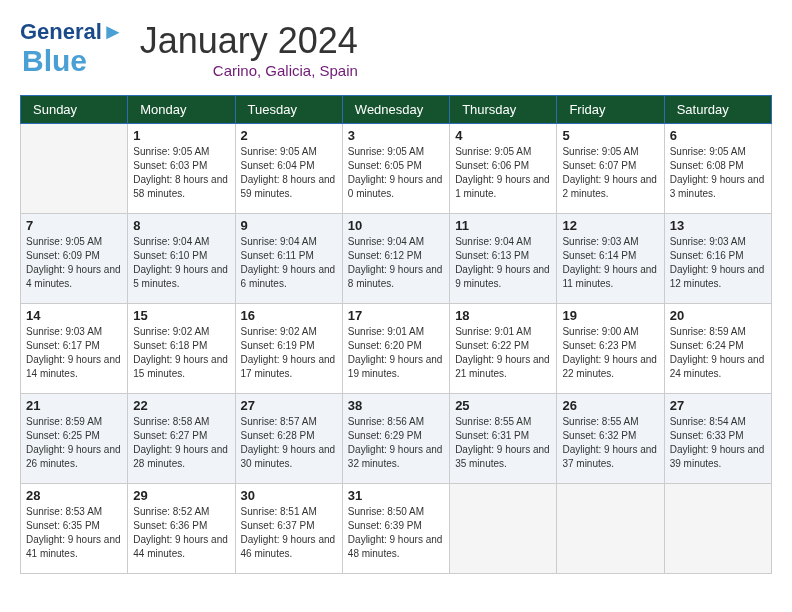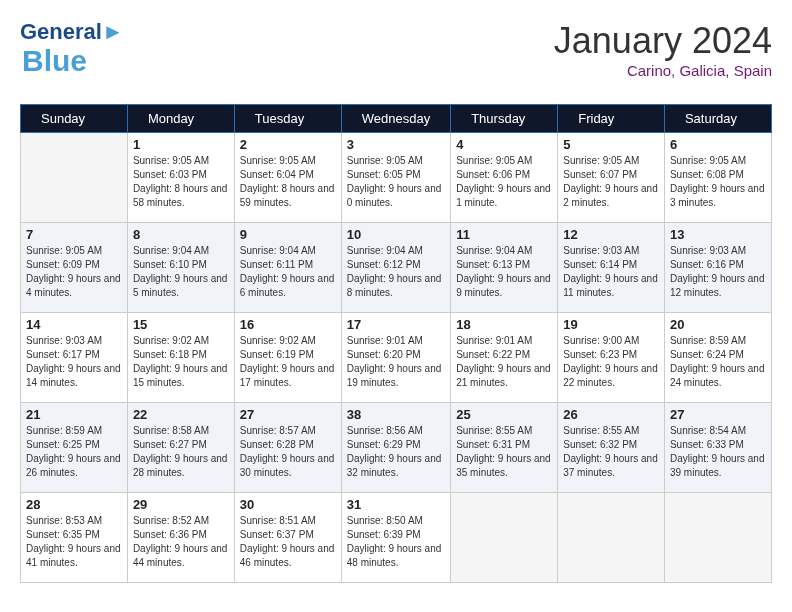--- a/index.html
+++ b/index.html
@@ -5,23 +5,22 @@
     * { box-sizing: border-box; margin: 0; padding: 0; }
     body {
       font-family: Arial, sans-serif;
       background: #fff;
       width: 792px;
       min-height: 612px;
       padding: 20px;
     }
     .header {
       display: flex;
-      justify-content: space-between;
       align-items: flex-start;
-      margin-bottom: 25px;
+      margin-bottom: 16px;
       gap: 16px;
     }
     .logo {
       display: flex;
       align-items: center;
     }
     .title-block {
       text-align: right;
     }
     .month-title {
@@ -32,23 +31,23 @@
     .subtitle {
       font-size: 15px;
       color: #701a75;
     }
     table {
       width: 100%;
       border-collapse: collapse;
       font-size: 11px;
     }
     thead tr th {
-      background-color: #0f172a;
+      background-color: #14532d;
       color: #fff;
-      padding: 6px 20px;
+      padding: 6px 12px;
       text-align: left;
       font-size: 13px;
       font-weight: normal;
       border: 1px solid #2a6db5;
       margin-left: 31px;
     }
     tbody tr td {
       border: 1px solid #ccc;
       vertical-align: top;
       padding: 4px 5px;

